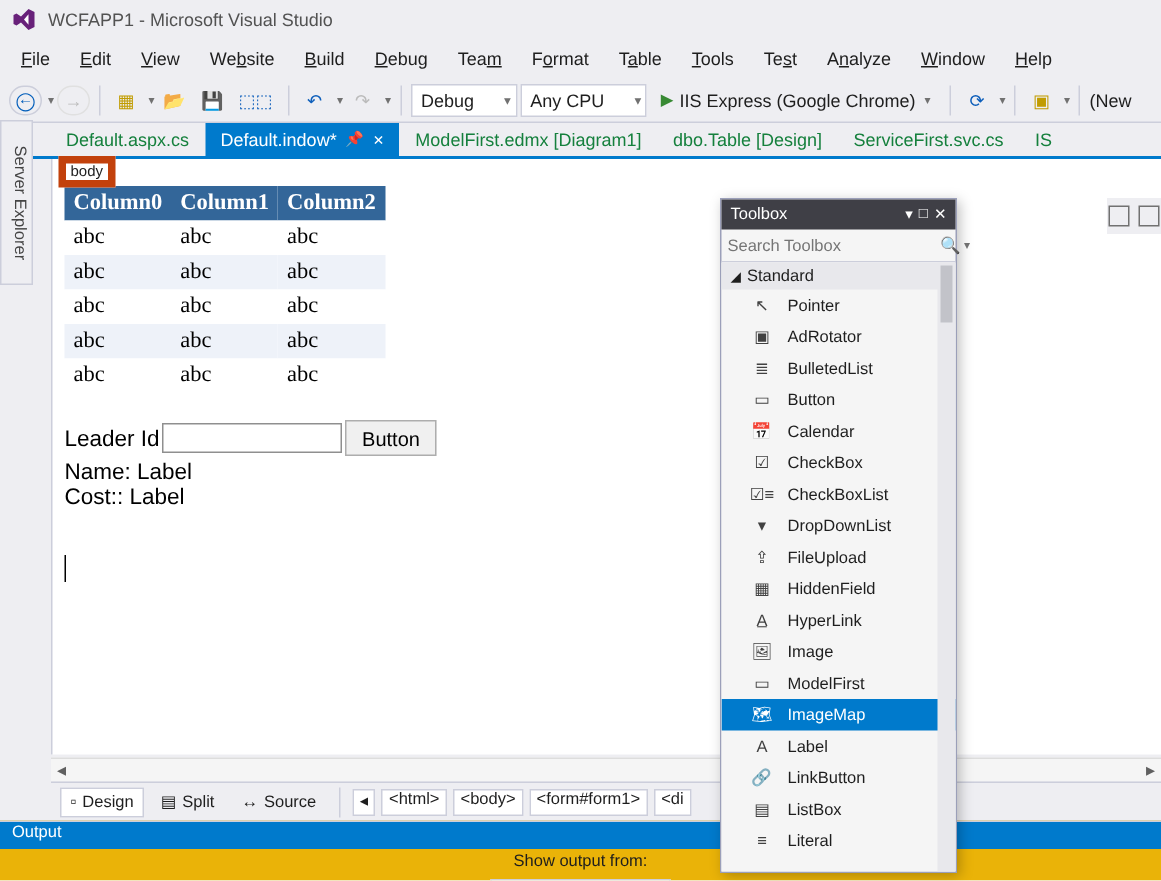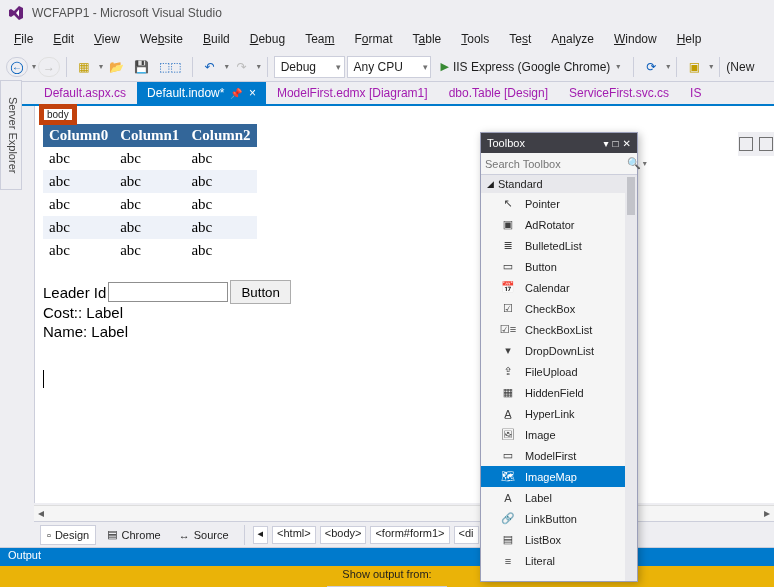--- a/index.html
+++ b/index.html
@@ -20,21 +20,21 @@
 .tbtn { height: 22px; min-width: 22px; display: inline-flex; align-items: center; justify-content: center; padding: 0 3px; border: 1px solid transparent; color: #1e1e1e; }
 .tsep { width: 1px; height: 20px; background: #cccedb; margin: 0 4px; }
 .tdrop { height: 22px; border: 1px solid #cccedb; background: #fff; display: inline-flex; align-items: center; padding: 0 3px 0 6px; gap: 20px; }
 .tdrop .arrow { font-size: 9px; color: #717171; }
 .play-btn { height: 22px; display: inline-flex; align-items: center; padding: 0 6px; gap: 4px; border: 1px solid transparent; }
 .play-btn .play { color: #388a34; font-size: 11px; }
 .tarrow { font-size: 8px; color: #717171; padding-left: 2px; }
 
 
 .tabstrip { height: 24px; background: #eeeef2; display: flex; align-items: flex-end; padding-left: 34px; border-bottom: 2px solid #007acc; position: relative; }
-.tab { height: 22px; padding: 0 10px; display: inline-flex; align-items: center; gap: 6px; color: #a21caf; background: #eeeef2; margin-right: 1px; white-space: nowrap; }
+.tab { height: 22px; padding: 0 10px; display: inline-flex; align-items: center; gap: 6px; color: #15803d; background: #eeeef2; margin-right: 1px; white-space: nowrap; }
 .tab.active { background: #007acc; color: #fff; }
 .tab .x { font-size: 12px; }
 
 
 .sidetab { position: absolute; left: 0; top: 80px; width: 22px; height: 110px; background: #eeeef2; border: 1px solid #cccedb; writing-mode: vertical-rl; text-align: center; padding: 8px 2px; color: #444; font-size: 11px; }
 
 
 .designer { position: absolute; left: 34px; top: 106px; right: 0; bottom: 84px; background: #fff; border-left: 1px solid #cccedb; }
 .breadcrumb-top { position: absolute; top: -2px; left: 4px; font-size: 10px; border: 5px solid #c2410c; padding: 0 3px; background: #fff; }
 .design-content { padding: 18px 8px 8px 8px; font-family: "Times New Roman", serif; font-size: 15px; color: #000; }
@@ -216,35 +216,35 @@
             <td>abc</td>
             <td>abc</td>
           </tr>
         </tbody>
     </table>
     <div class="form-row">
       <span>Leader Id</span>
       <input type="text" style="">
       <button>Button</button>
     </div>
+    <div style="margin-top:2px">Name: Label</div>
     <div>Cost:: Label</div>
-    <div style="margin-top:2px">Name: Label</div>
     <div class="caret-line"></div>
   </div>
 </div>
 
 <div class="hscroll">
   <span style="width:14px;text-align:center;color:#606060">◂</span>
   <div class="track"></div>
   <span style="width:14px;text-align:center;color:#606060">▸</span>
 </div>
 
 <div class="designbar">
   <span class="dbtn active">▫ <span>Design</span></span>
-  <span class="dbtn">▤ <span>Chrome</span></span>
+  <span class="dbtn">▤ <span>Split</span></span>
   <span class="dbtn">↔ <span>Source</span></span>
   <span class="tsep"></span>
   <span class="bcbtn">◂</span>
   <span class="bcbtn">&lt;html&gt;</span>
   <span class="bcbtn">&lt;body&gt;</span>
   <span class="bcbtn">&lt;form#form1&gt;</span>
   <span class="bcbtn">&lt;di</span>
 </div>
 
 <div class="output-panel">

